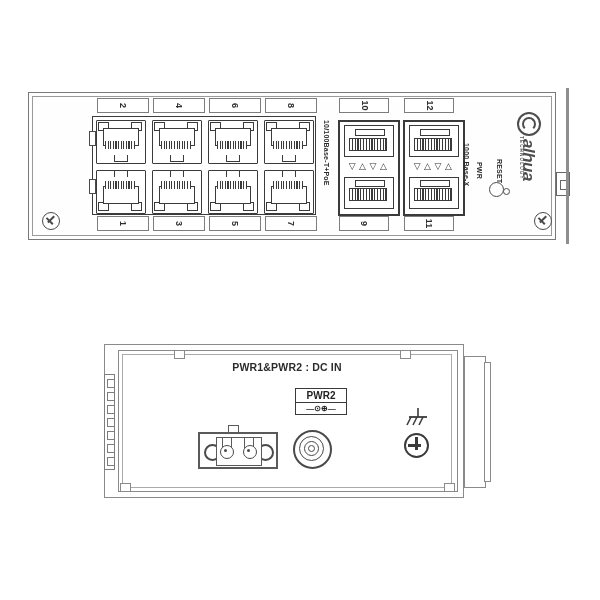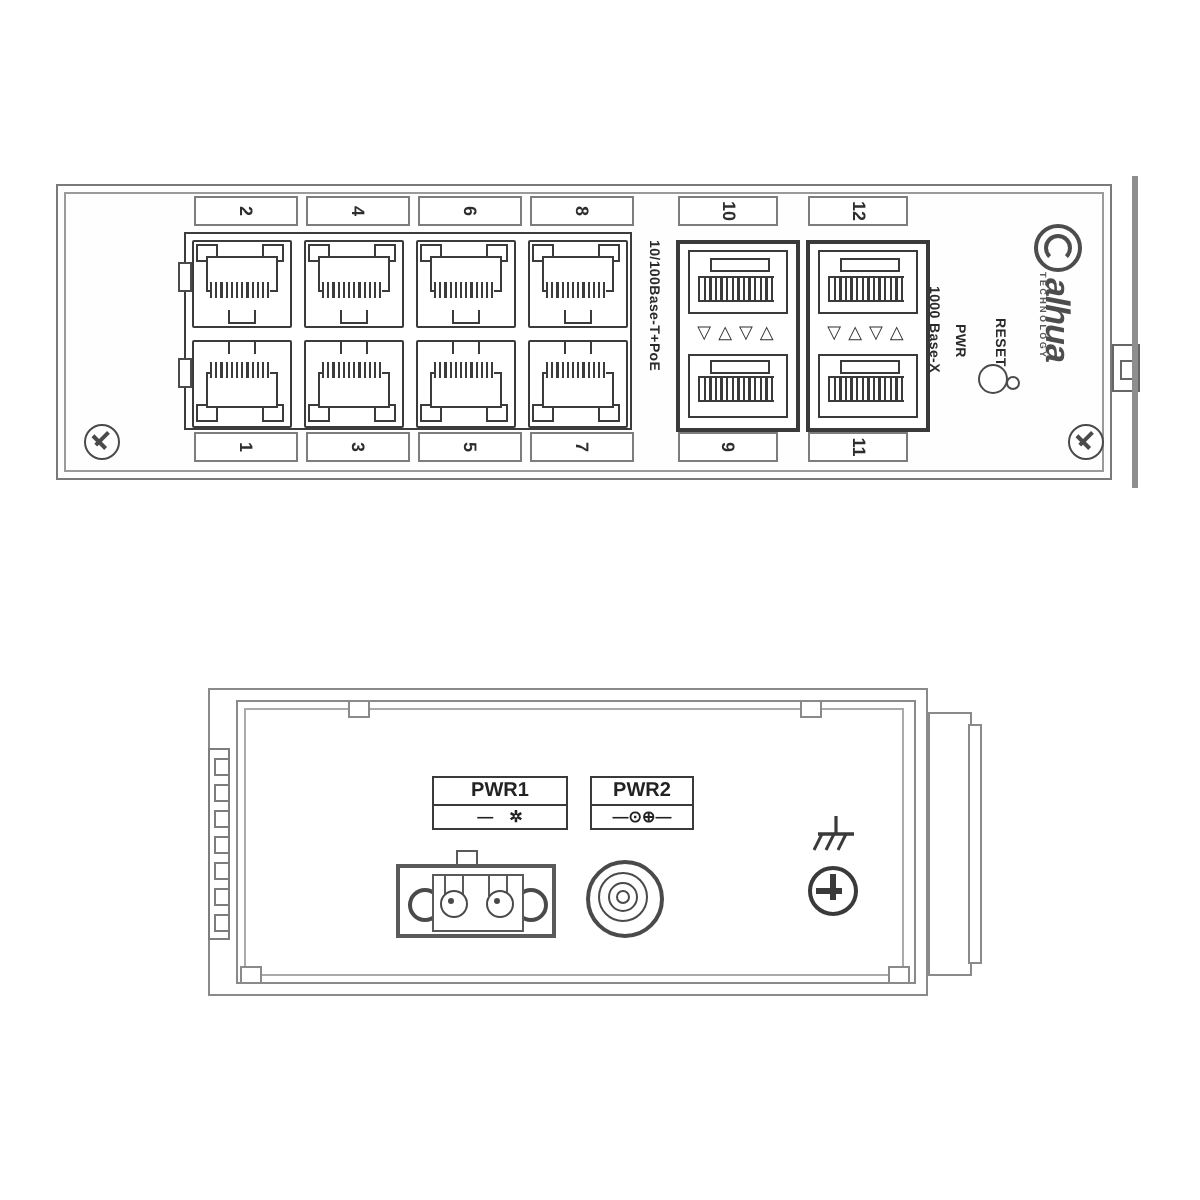--- a/index.html
+++ b/index.html
@@ -683,28 +683,22 @@
   <div class="abs" id="vent-bracket">
     <div class="vent-slot" style="top:4px;"></div>
     <div class="vent-slot" style="top:17px;"></div>
     <div class="vent-slot" style="top:30px;"></div>
     <div class="vent-slot" style="top:43px;"></div>
     <div class="vent-slot" style="top:56px;"></div>
     <div class="vent-slot" style="top:69px;"></div>
     <div class="vent-slot" style="top:82px;"></div>
   </div>
 
-
-  <div class="pwr-box" style="left:216px; top:388px; width:66px;">
-    <div class="cap">PWR1</div>
-    <div class="sym">
-      <span>—</span>
-      <span>✲</span>
-    </div>
-  </div>
+  <div id="dc-title">PWR1&amp;PWR2 : DC IN</div>
+
 
   <div class="pwr-box" style="left:295px; top:388px; width:50px;">
     <div class="cap">PWR2</div>
     <div class="sym">—⊙⊕—</div>
   </div>
 
   <div id="dc-terminal-stub"></div>
   <div id="dc-terminal">
     <div class="hole" style="left:4px;"></div>
     <div class="hole" style="left:57px;"></div>

